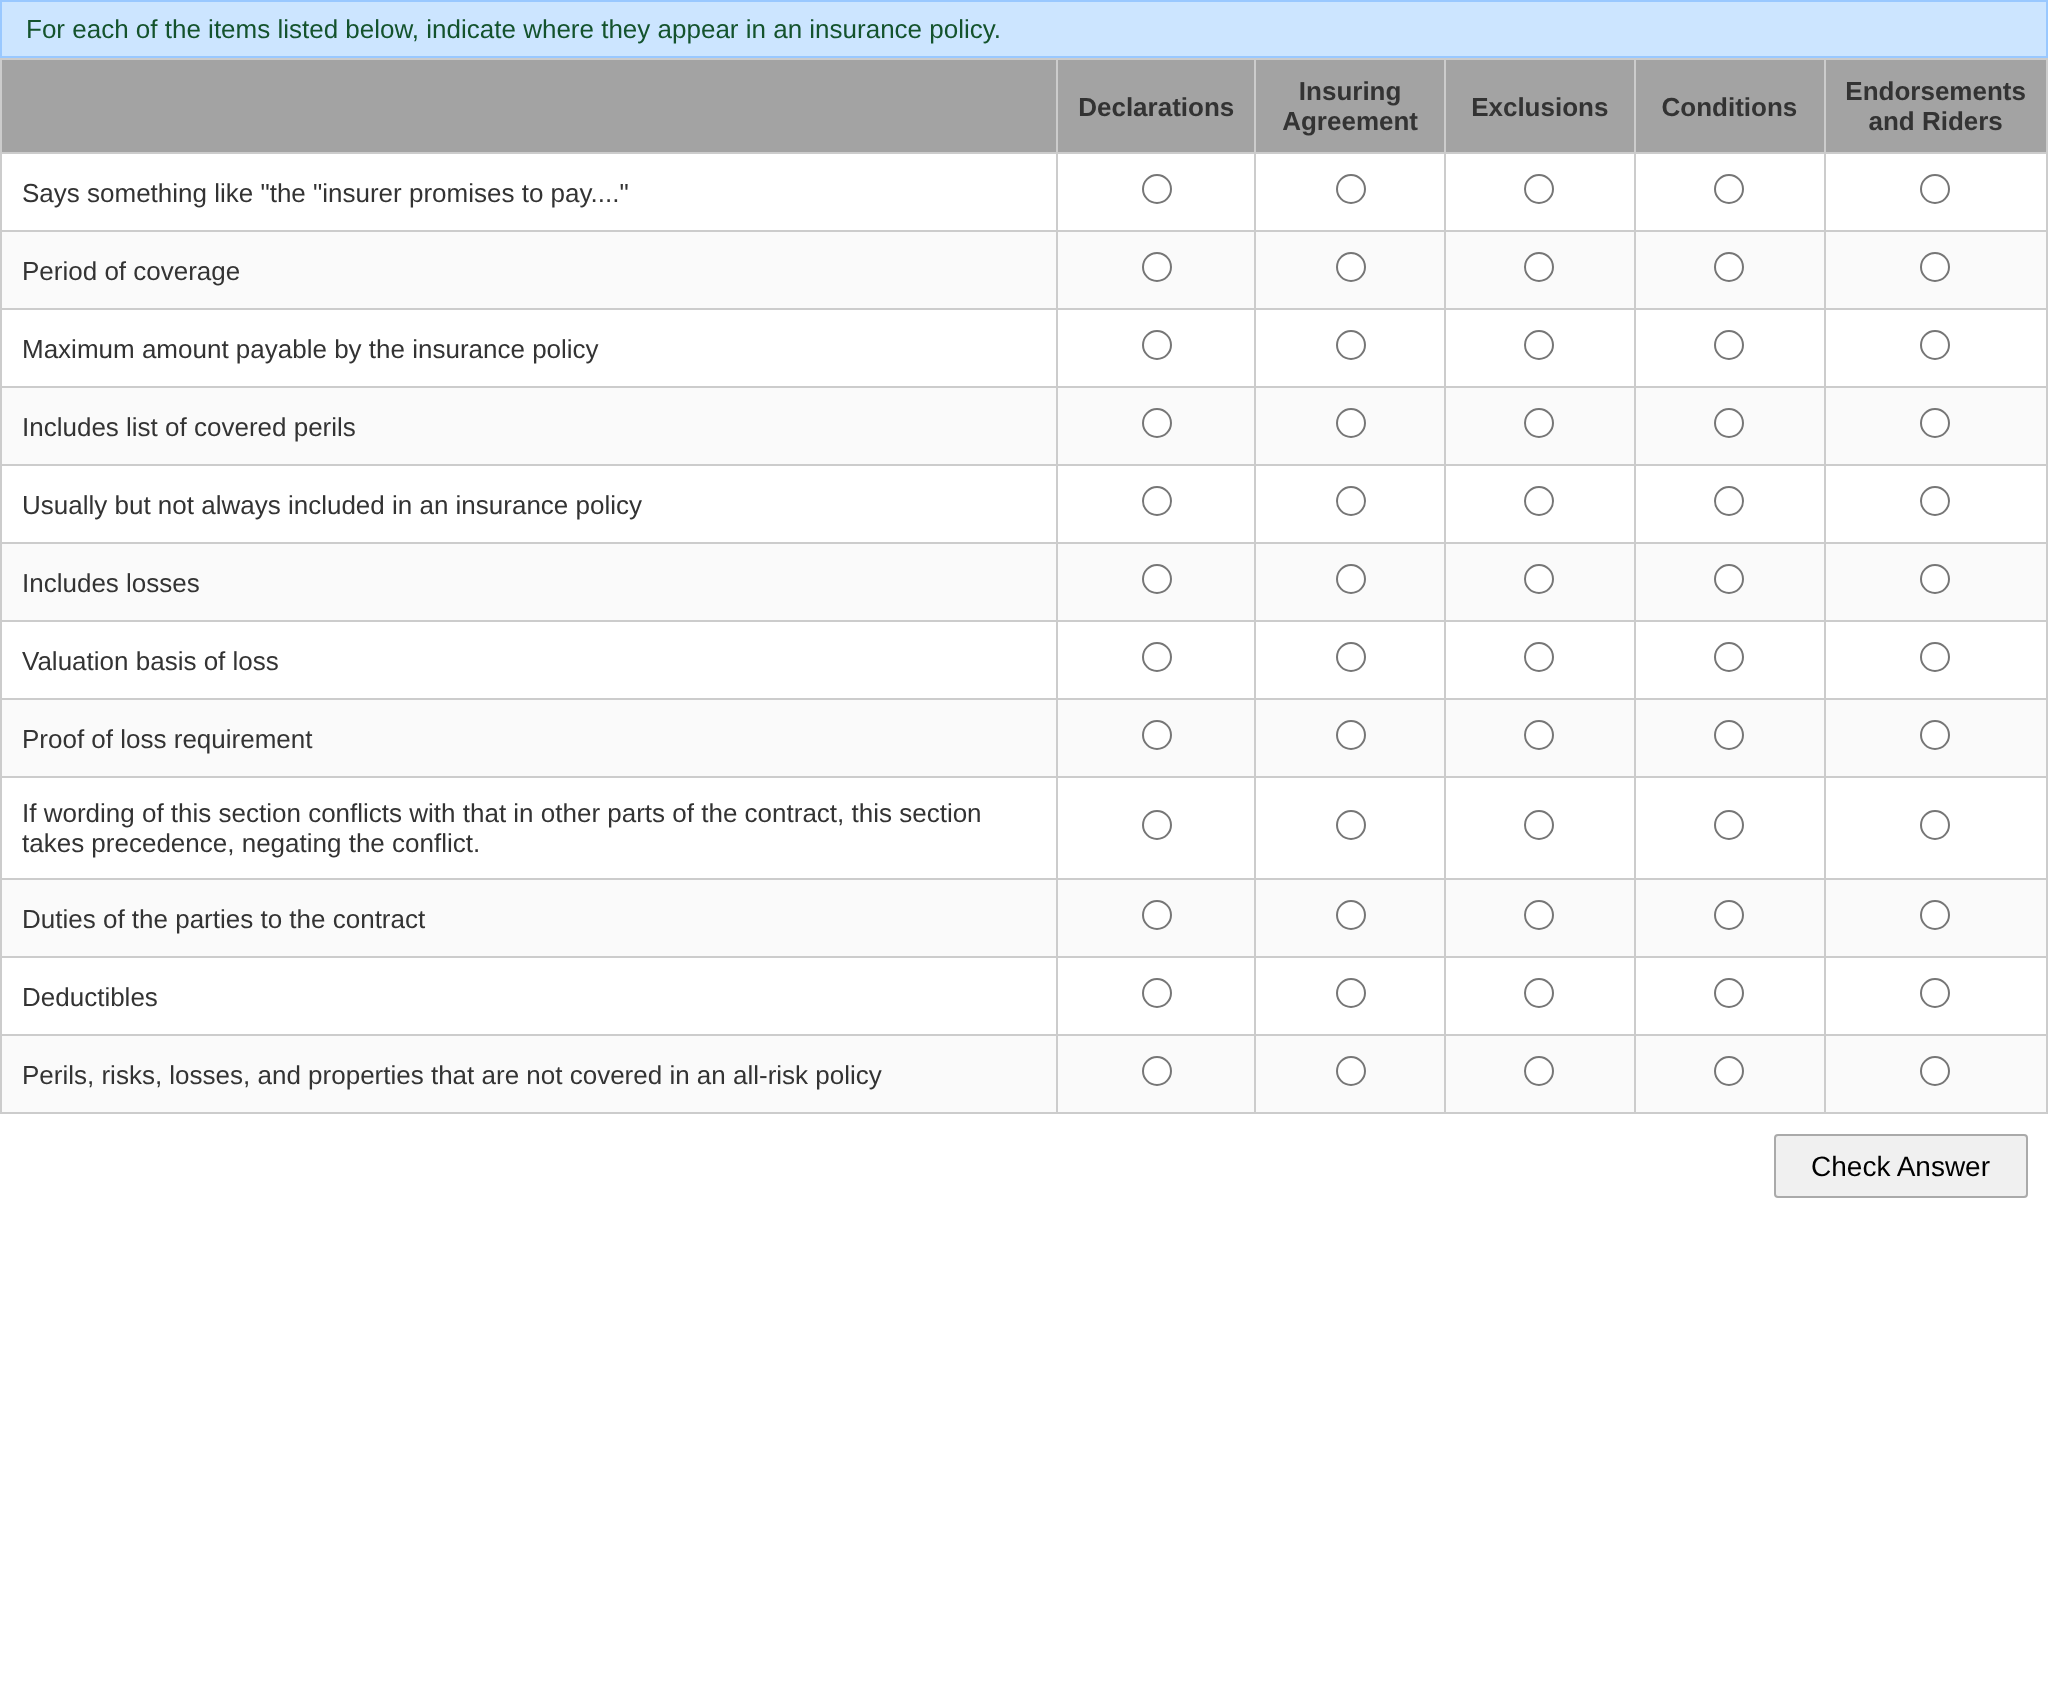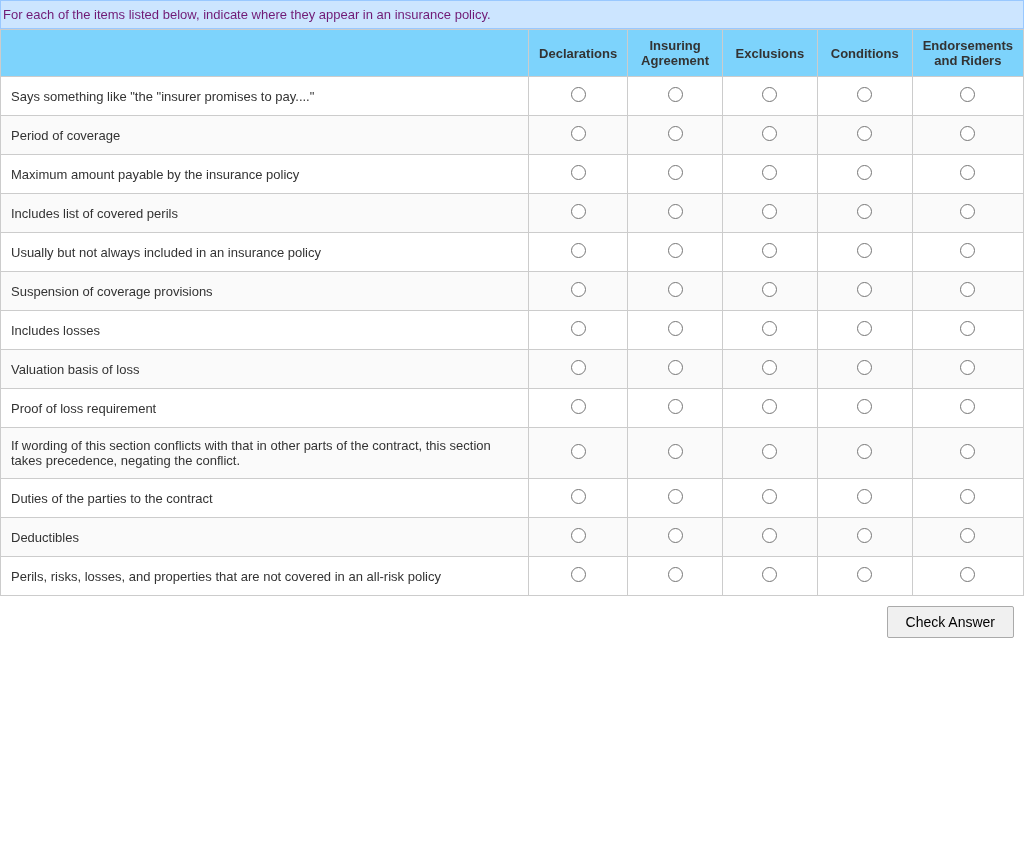--- a/index.html
+++ b/index.html
@@ -8,37 +8,37 @@
       padding: 0;
     }
     body {
       font-family: Arial, sans-serif;
       font-size: 13px;
       background: #fff;
       color: #333;
     }
     .instruction-bar {
       background: #cce5ff;
-      padding: 6px 2px;
-      font-size: 13px;
-      color: #701a75;
+      padding: 6px 12px;
+      font-size: 13px;
+      color: #14532d;
       border: 1px solid #99c8ff;
     }
     .table-wrapper {
       width: 100%;
       border-collapse: collapse;
       border: 1px solid #ccc;
       margin-top: 0;
     }
     table {
       width: 100%;
       border-collapse: collapse;
     }
     thead tr {
-      background: #7dd3fc;
+      background: #a3a3a3;
     }
     thead th {
       border: 1px solid #ccc;
       padding: 8px 10px;
       text-align: center;
       font-weight: bold;
       font-size: 13px;
       vertical-align: middle;
     }
     thead th.item-col {
@@ -138,28 +138,20 @@
       </tr>
       <tr>
         <td class="item-text">Usually but not always included in an insurance policy</td>
         <td class="radio-cell"><input type="radio" name="row_6" value="declarations" style=""></td>
         <td class="radio-cell"><input type="radio" name="row_6" value="insuring_agreement" style=""></td>
         <td class="radio-cell"><input type="radio" name="row_6" value="exclusions" style=""></td>
         <td class="radio-cell"><input type="radio" name="row_6" value="conditions" style=""></td>
         <td class="radio-cell"><input type="radio" name="row_6" value="endorsements" style=""></td>
       </tr>
       <tr>
-        <td class="item-text">Suspension of coverage provisions</td>
-        <td class="radio-cell"><input type="radio" name="row_7" value="declarations" style=""></td>
-        <td class="radio-cell"><input type="radio" name="row_7" value="insuring_agreement" style=""></td>
-        <td class="radio-cell"><input type="radio" name="row_7" value="exclusions" style=""></td>
-        <td class="radio-cell"><input type="radio" name="row_7" value="conditions" style=""></td>
-        <td class="radio-cell"><input type="radio" name="row_7" value="endorsements" style=""></td>
-      </tr>
-      <tr>
         <td class="item-text">Includes losses</td>
         <td class="radio-cell"><input type="radio" name="row_8" value="declarations" style=""></td>
         <td class="radio-cell"><input type="radio" name="row_8" value="insuring_agreement" style=""></td>
         <td class="radio-cell"><input type="radio" name="row_8" value="exclusions" style=""></td>
         <td class="radio-cell"><input type="radio" name="row_8" value="conditions" style=""></td>
         <td class="radio-cell"><input type="radio" name="row_8" value="endorsements" style=""></td>
       </tr>
       <tr>
         <td class="item-text">Valuation basis of loss</td>
         <td class="radio-cell"><input type="radio" name="row_10" value="declarations" style=""></td>

